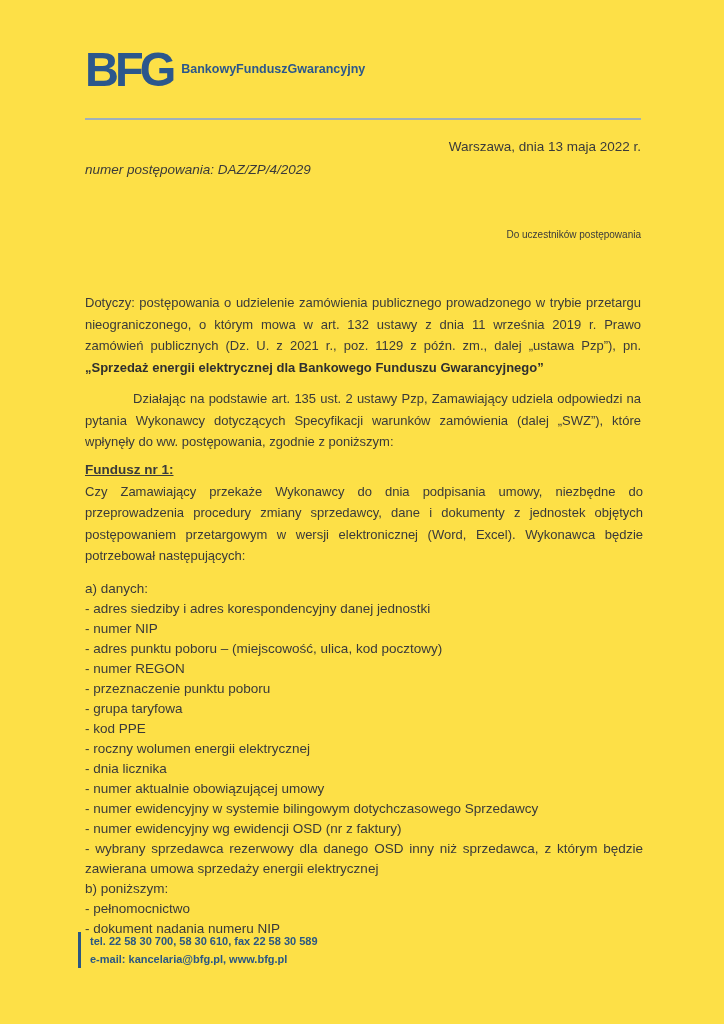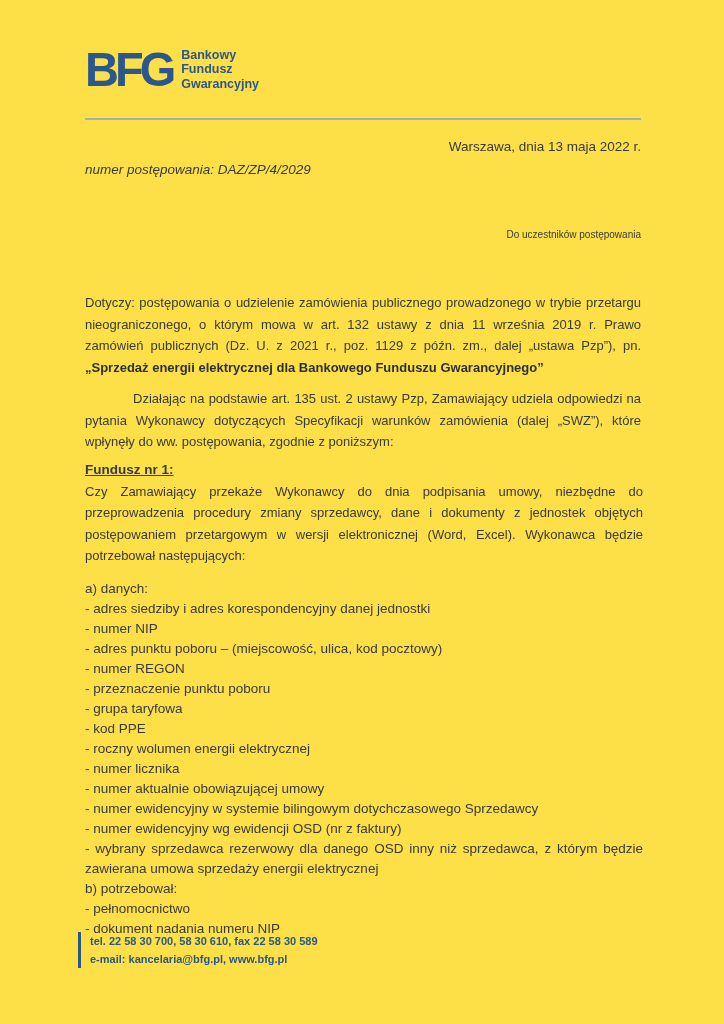--- a/index.html
+++ b/index.html
@@ -11,21 +11,21 @@
     font-family:"Liberation Sans", sans-serif;
     color:#3a3a3a;
     overflow:hidden;
   }
   
   .logo { position:absolute; left:85px; top:46px; display:flex; align-items:center; gap:9px; }
   .logo-acronym {
     font-size:47px; font-weight:bold; letter-spacing:-4px;
     color:#2b578c; line-height:1; transform:scaleY(1.02);
   }
-  .logo-name { display:flex; flex-direction:column; justify-content:space-between; }
+  .logo-name { display:flex; justify-content:space-between; }
   .logo-name span { font-size:12.5px; font-weight:bold; color:#2b578c; line-height:14.5px; }
   .rule { position:absolute; left:85px; top:118px; width:556px; height:2px; background:#9fb0bc; }
 
   
   .place-date { position:absolute; left:85px; top:139px; width:556px; text-align:right; font-size:13.5px; }
   .case-number { position:absolute; left:85px; top:162px; font-size:13.5px; font-style:italic; }
   .recipient { position:absolute; left:85px; top:229px; width:556px; text-align:right; font-size:10px; }
 
   
   .bodytext { font-size:13px; line-height:21.6px; }
@@ -78,26 +78,26 @@
     <div class="list-section">
       <div class="list-row">a) danych:</div>
       <div class="list-row">- adres siedziby i adres korespondencyjny danej jednostki</div>
       <div class="list-row">- numer NIP</div>
       <div class="list-row">- adres punktu poboru – (miejscowość, ulica, kod pocztowy)</div>
       <div class="list-row">- numer REGON</div>
       <div class="list-row">- przeznaczenie punktu poboru</div>
       <div class="list-row">- grupa taryfowa</div>
       <div class="list-row">- kod PPE</div>
       <div class="list-row">- roczny wolumen energii elektrycznej</div>
-      <div class="list-row">- numer licznika</div>
+      <div class="list-row">- dnia licznika</div>
       <div class="list-row">- numer aktualnie obowiązującej umowy</div>
       <div class="list-row">- numer ewidencyjny w systemie bilingowym dotychczasowego Sprzedawcy</div>
       <div class="list-row">- numer ewidencyjny wg ewidencji OSD (nr z faktury)</div>
       <div class="list-row long">- wybrany sprzedawca rezerwowy dla danego OSD inny niż sprzedawca, z którym będzie zawierana umowa sprzedaży energii elektrycznej</div>
-      <div class="list-row">b) potrzebował:</div>
+      <div class="list-row">b) poniższym:</div>
       <div class="list-row">- pełnomocnictwo</div>
       <div class="list-row">- dokument nadania numeru NIP</div>
     </div>
   </div>
 
   <div class="footer">
     <div>tel. 22 58 30 700, 58 30 610, fax 22 58 30 589</div>
     <div>e-mail: kancelaria@bfg.pl, www.bfg.pl</div>
   </div>
 

